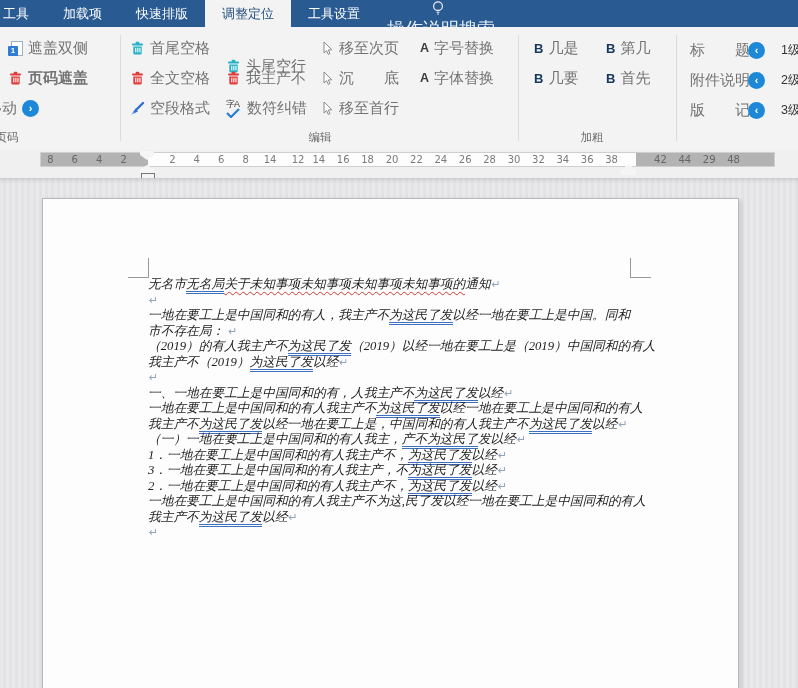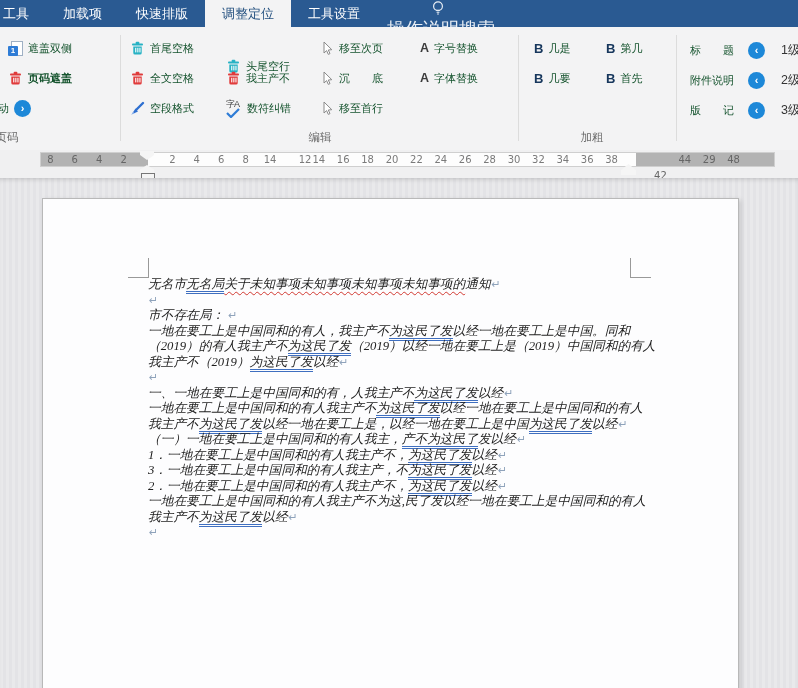--- a/index.html
+++ b/index.html
@@ -10,21 +10,21 @@
   #menubar{position:absolute;left:0;top:0;width:798px;height:27px;background:#2a5a92;display:flex;align-items:stretch;}
   .mtab{color:#fff;font-size:13px;display:flex;align-items:center;padding:0 17px;white-space:nowrap;}
   .mtab.active{background:#f3f3f4;color:#24507f;}
   #menu-search{display:flex;align-items:center;color:#e8eef5;font-size:18px;margin-left:10px;flex-direction:column;}
   #menu-search svg{margin-right:7px;}
 
   
   #ribbon{position:absolute;left:0;top:27px;width:798px;height:123px;background:#f3f3f4;border-bottom:1px solid #d6d6d6;}
   .vdiv{position:absolute;top:8px;height:106px;width:1px;background:#dcdcdc;}
   .ritem{position:absolute;height:20px;display:flex;align-items:center;white-space:nowrap;cursor:default;}
-  .ritem .lbl{font-size:11px;color:#14532d;margin-left:5px;}
+  .ritem .lbl{font-size:15px;color:#737373;margin-left:5px;}
   .ritem .lbl.first{margin-left:0;margin-right:5px;}
   .glabel{position:absolute;font-size:11.5px;color:#6b6b6b;transform:translateX(-50%);}
   .circlebtn{width:17px;height:17px;border-radius:50%;background:#1d88d8;color:#fff;display:inline-flex;align-items:center;justify-content:center;font-size:11px;font-weight:bold;line-height:1;}
   .lettericon{font-weight:bold;font-size:12.5px;color:#3c3c3c;}
   .lettericon.b{color:#16365c;font-size:13px;}
   .charcheck{position:relative;width:16px;height:16px;}
   .charcheck .zi{position:absolute;left:0;top:-2px;font-size:9px;color:#444;letter-spacing:-1px;}
   .charcheck svg{position:absolute;left:0;bottom:-2px;}
   .onebadge{position:relative;width:15px;height:15px;}
   .onebadge .pg{position:absolute;right:0;top:0;width:10px;height:13px;background:#fff;border:1px solid #9fb0c4;}
@@ -260,62 +260,62 @@
       <div id="ruler-nums">
           <span class="rnum" style="left: 9.4px;">8</span>
           <span class="rnum" style="left: 33.8px;">6</span>
           <span class="rnum" style="left: 58.2px;">4</span>
           <span class="rnum" style="left: 82.6px;">2</span>
           <span class="rnum onwhite" style="left: 131.4px;">2</span>
           <span class="rnum onwhite" style="left: 155.8px;">4</span>
           <span class="rnum onwhite" style="left: 180.2px;">6</span>
           <span class="rnum onwhite" style="left: 204.6px;">8</span>
           <span class="rnum onwhite" style="left: 229px;">14</span>
-          <span class="rnum onwhite" style="left: 264px;">12</span>
+          <span class="rnum onwhite" style="left: 257px;">12</span>
           <span class="rnum onwhite" style="left: 277.8px;">14</span>
           <span class="rnum onwhite" style="left: 302.2px;">16</span>
           <span class="rnum onwhite" style="left: 326.6px;">18</span>
           <span class="rnum onwhite" style="left: 351px;">20</span>
           <span class="rnum onwhite" style="left: 375.4px;">22</span>
           <span class="rnum onwhite" style="left: 399.8px;">24</span>
           <span class="rnum onwhite" style="left: 424.2px;">26</span>
           <span class="rnum onwhite" style="left: 448.6px;">28</span>
           <span class="rnum onwhite" style="left: 473px;">30</span>
           <span class="rnum onwhite" style="left: 497.4px;">32</span>
           <span class="rnum onwhite" style="left: 521.8px;">34</span>
           <span class="rnum onwhite" style="left: 546.2px;">36</span>
           <span class="rnum onwhite" style="left: 570.6px;">38</span>
-          <span class="rnum" style="left: 619.4px; margin-top: 16px;">42</span>
+          <span class="rnum" style="left: 619.4px;">42</span>
           <span class="rnum" style="left: 643.8px;">44</span>
           <span class="rnum" style="left: 668.2px;">29</span>
           <span class="rnum" style="left: 692.6px;">48</span>
         </div>
     </div>
   </div>
   <div class="marker" id="fl-indent"></div>
   <div class="marker" id="hang-indent"></div>
   <div id="left-indent-box" style="position:absolute"></div>
   <div class="marker" id="right-indent"></div>
 
   <div id="docarea">
     <div id="page"></div>
   </div>
   <div class="corner" id="corner-tl"></div>
   <div class="corner" id="corner-tr"></div>
   <div id="textcol">
       <div class="dline"><span class="seg">无名市</span><span class="seg gram">无名局</span><span class="seg spell">关于未知事项未知事项未知事项未知事项的</span><span class="seg">通知</span><span class="pmark">↵</span></div>
       <div class="dline"><span class="pmark">↵</span></div>
+      <div class="dline"><span class="seg">一地在要工上是中国同和的有人，我主产不</span><span class="seg gram">为这民了发</span><span class="seg">以经一地在要工上是中国。同和</span></div>
       <div class="dline"><span class="seg">市不存在局： </span><span class="pmark">↵</span></div>
-      <div class="dline"><span class="seg">一地在要工上是中国同和的有人，我主产不</span><span class="seg gram">为这民了发</span><span class="seg">以经一地在要工上是中国。同和</span></div>
       <div class="dline"><span class="seg">（2019）的有人我主产不</span><span class="seg gram">为这民了发</span><span class="seg">（2019）以经一地在要工上是（2019）中国同和的有人</span></div>
       <div class="dline"><span class="seg">我主产不（2019）</span><span class="seg gram">为这民了发</span><span class="seg">以经</span><span class="pmark">↵</span></div>
       <div class="dline"><span class="pmark">↵</span></div>
       <div class="dline"><span class="seg">一、一地在要工上是中国同和的有，人我主产不</span><span class="seg gram">为这民了发</span><span class="seg">以经</span><span class="pmark">↵</span></div>
       <div class="dline"><span class="seg">一地在要工上是中国同和的有人我主产不</span><span class="seg gram">为这民了发</span><span class="seg">以经一地在要工上是中国同和的有人</span></div>
-      <div class="dline"><span class="seg">我主产不</span><span class="seg gram">为这民了发</span><span class="seg">以经一地在要工上是，以经一地在要工上是中国</span><span class="seg gram">为这民了发</span><span class="seg">以经</span><span class="pmark">↵</span></div>
+      <div class="dline"><span class="seg">我主产不</span><span class="seg gram">为这民了发</span><span class="seg">以经一地在要工上是，中国同和的有人我主产不</span><span class="seg gram">为这民了发</span><span class="seg">以经</span><span class="pmark">↵</span></div>
       <div class="dline"><span class="seg">（一）一地在要工上是中国同和的有人我主，</span><span class="seg gram">产不为这民了</span><span class="seg">发以经</span><span class="pmark">↵</span></div>
       <div class="dline"><span class="seg">1．一地在要工上是中国同和的有人我主产不，</span><span class="seg gram">为这民了发</span><span class="seg">以经</span><span class="pmark">↵</span></div>
       <div class="dline"><span class="seg">3．一地在要工上是中国同和的有人我主产，不</span><span class="seg gram">为这民了发</span><span class="seg">以经</span><span class="pmark">↵</span></div>
       <div class="dline"><span class="seg">2．一地在要工上是中国同和的有人我主产不，</span><span class="seg gram">为这民了发</span><span class="seg">以经</span><span class="pmark">↵</span></div>
       <div class="dline"><span class="seg">一地在要工上是中国同和的有人我主产不为这,民了发以经一地在要工上是中国同和的有人</span></div>
       <div class="dline"><span class="seg">我主产不</span><span class="seg gram">为这民了发</span><span class="seg">以经</span><span class="pmark">↵</span></div>
       <div class="dline"><span class="pmark">↵</span></div>
     </div>
 
 </div>

